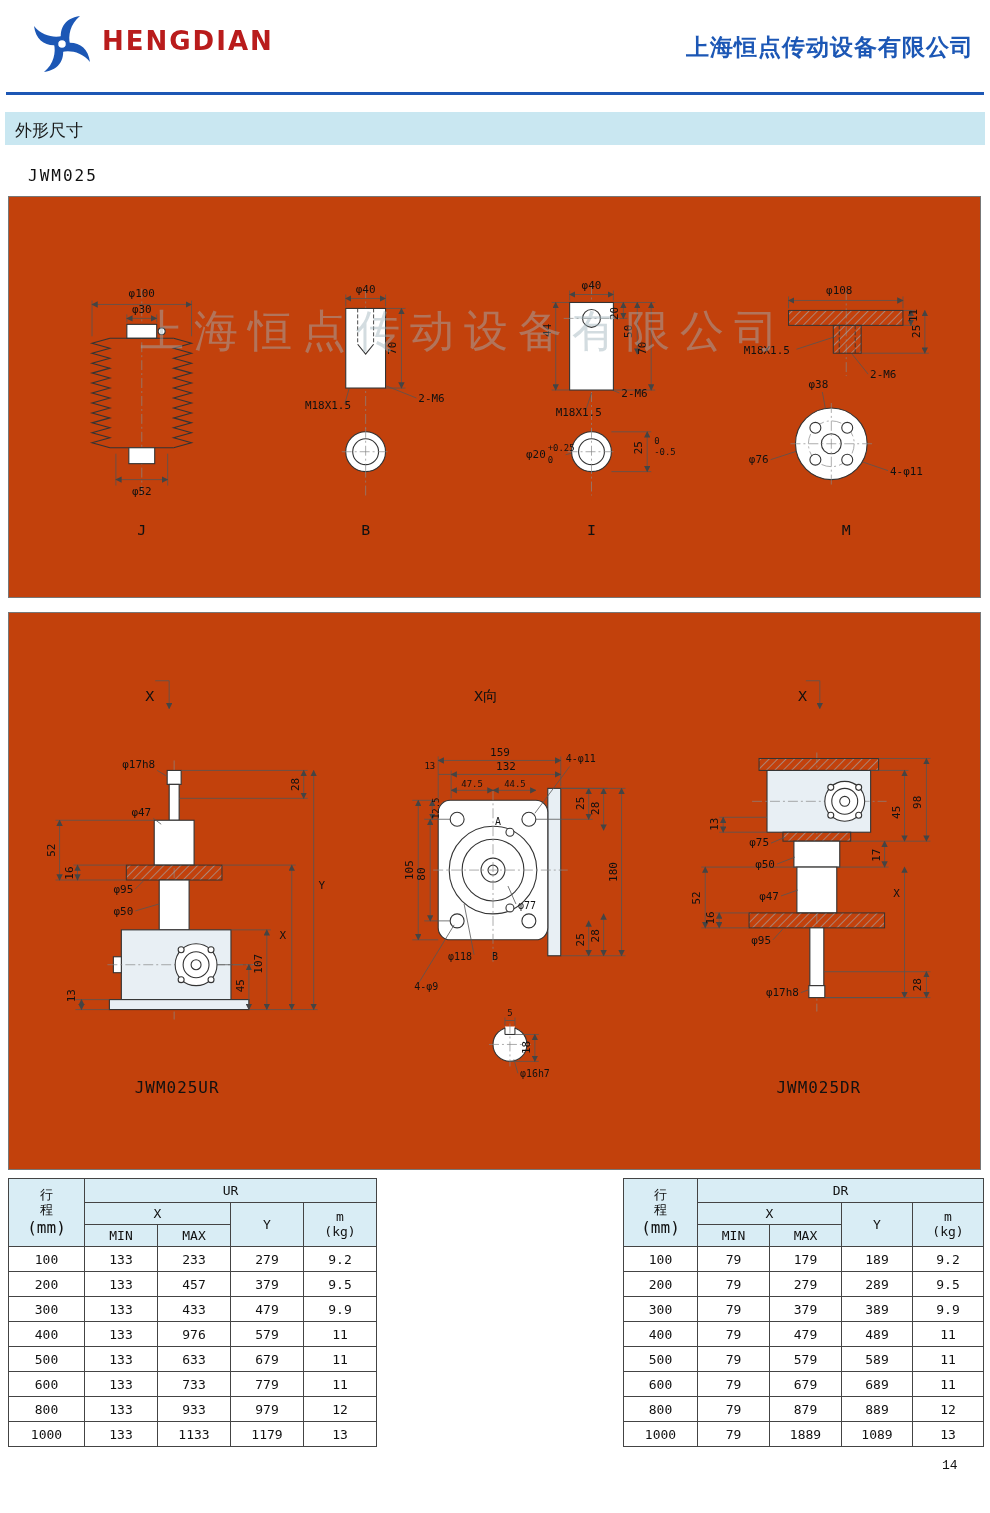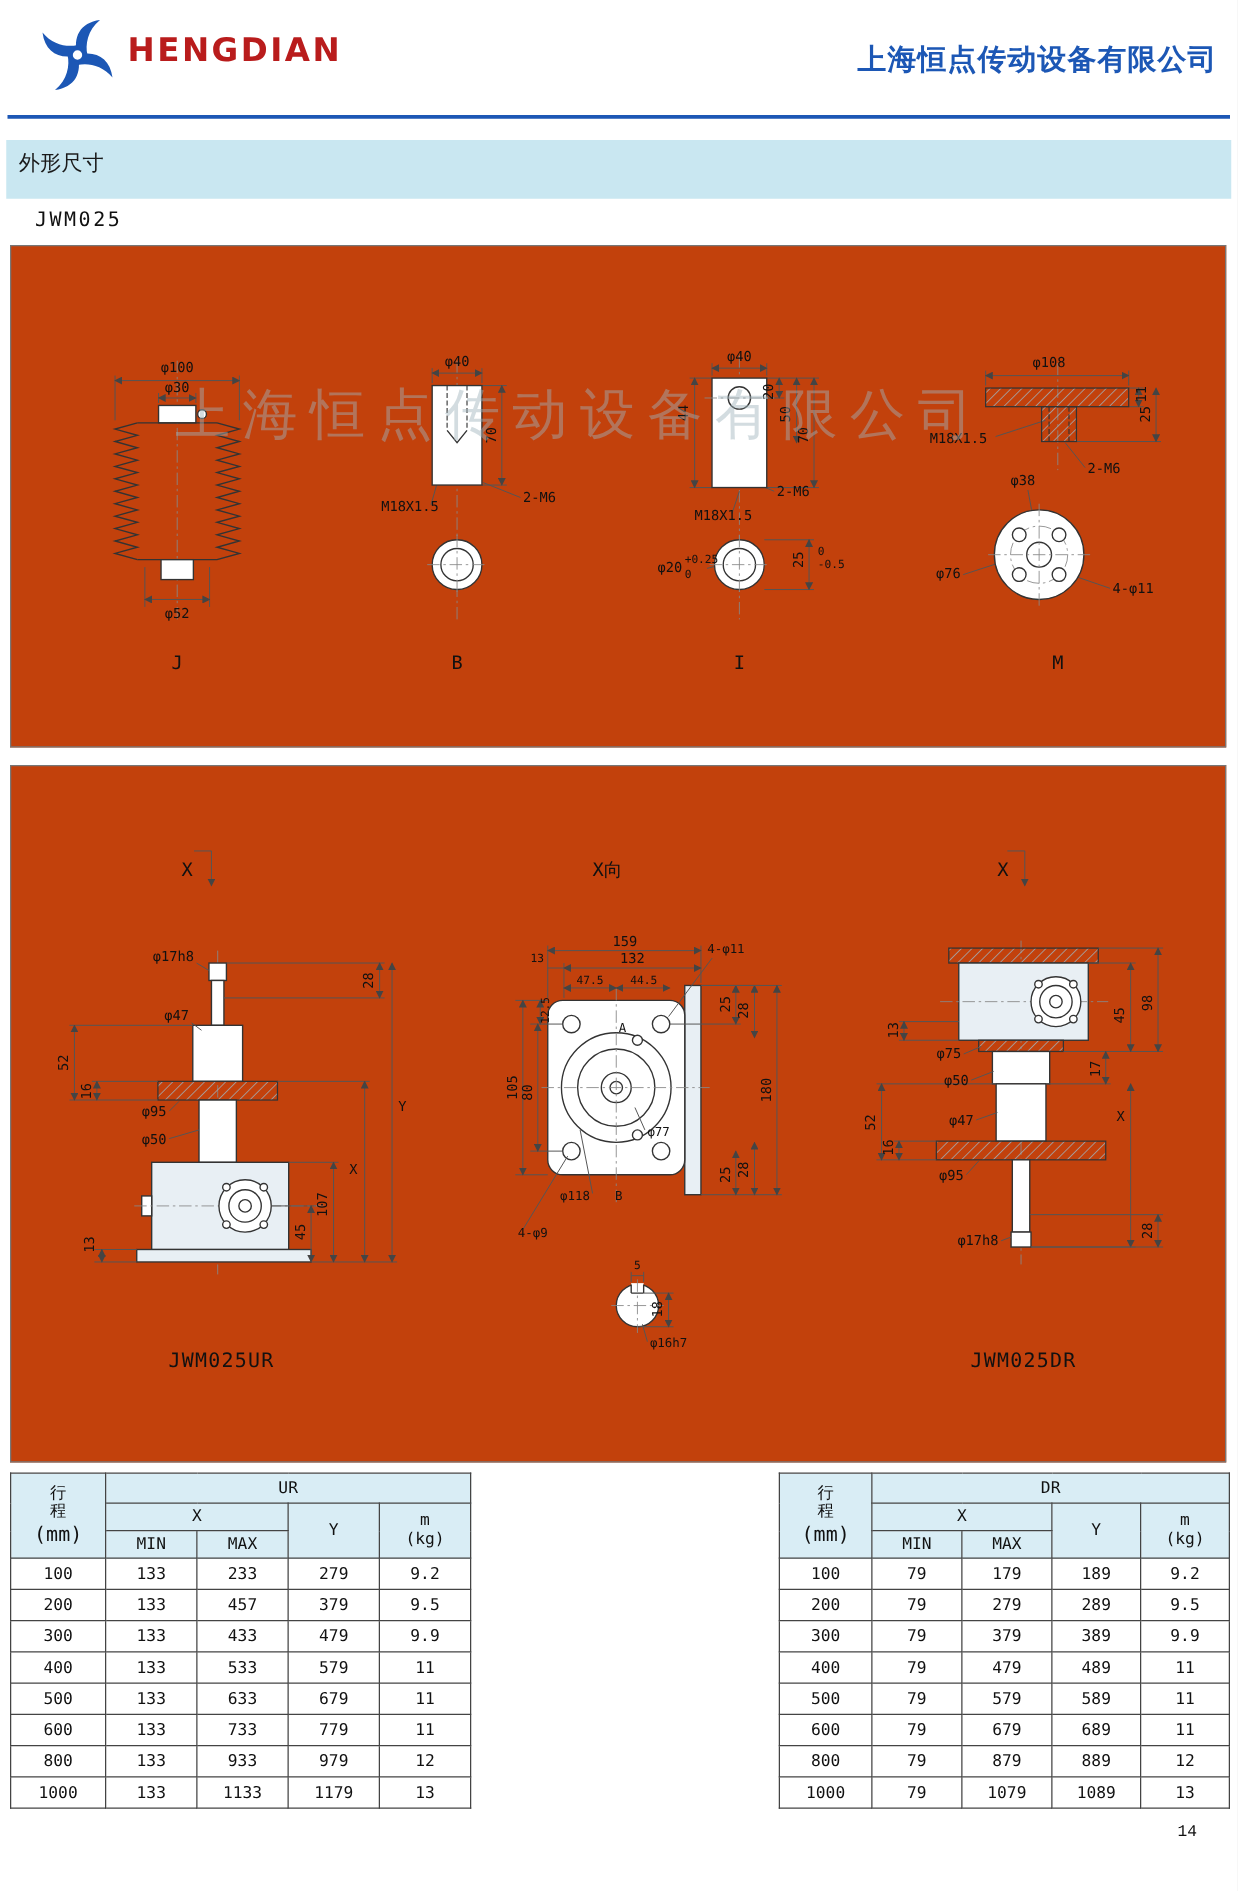--- a/index.html
+++ b/index.html
@@ -4,21 +4,21 @@
 <style>
   html,body{margin:0;padding:0;background:#f2f2f2}
   .page{position:relative;width:990px;height:1513px;margin:0 auto;background:#fff;
         font-family:"DejaVu Sans","Liberation Sans",sans-serif;overflow:hidden;color:#111}
   
   .logo{position:absolute;left:30px;top:12px}
   .brand{position:absolute;left:102px;top:26px;font-size:26px;font-weight:bold;color:#b91c1c;letter-spacing:2px}
   .company{position:absolute;right:16px;top:32px;font-size:23px;font-weight:bold;color:#1c57b5;letter-spacing:1px}
   .rule{position:absolute;left:6px;right:6px;top:92px;height:3px;background:#1c57b5}
   
-  .secbar{position:absolute;left:5px;top:112px;width:980px;height:47px;background:#c9e7f1}
+  .secbar{position:absolute;left:5px;top:112px;width:980px;height:33px;background:#c9e7f1}
   .secbar span{display:inline-block;padding:7px 0 0 10px;font-size:17px;color:#1a1a1a}
   .model{position:absolute;left:28px;top:166px;font-family:"DejaVu Sans Mono",monospace;font-size:16px;letter-spacing:2px}
   
   .box{position:absolute;border:1px solid #777;background:#c2410c}
   #box1{left:8px;top:196px;width:971px;height:400px}
   #box2{left:8px;top:612px;width:971px;height:556px}
   .watermark{position:absolute;left:140px;top:302px;font-size:44px;color:#9fb3bb;opacity:.45;
              letter-spacing:10px;white-space:nowrap;pointer-events:none;z-index:5}
   
   svg text{font-family:"DejaVu Sans Mono",monospace;fill:#111}
@@ -496,21 +496,21 @@
     <tr>
           <td>300</td>
           <td>133</td>
           <td>433</td>
           <td>479</td>
           <td>9.9</td>
         </tr>
     <tr>
           <td>400</td>
           <td>133</td>
-          <td>533</td>
+          <td>976</td>
           <td>579</td>
           <td>11</td>
         </tr>
     <tr>
           <td>500</td>
           <td>133</td>
           <td>633</td>
           <td>679</td>
           <td>11</td>
         </tr>
@@ -610,21 +610,21 @@
     <tr>
           <td>800</td>
           <td>79</td>
           <td>879</td>
           <td>889</td>
           <td>12</td>
         </tr>
     <tr>
           <td>1000</td>
           <td>79</td>
-          <td>1079</td>
+          <td>1889</td>
           <td>1089</td>
           <td>13</td>
         </tr>
   </tbody>
     </table>
 
   <div class="pagenum">14</div>
 </div>
 
 </body></html>

